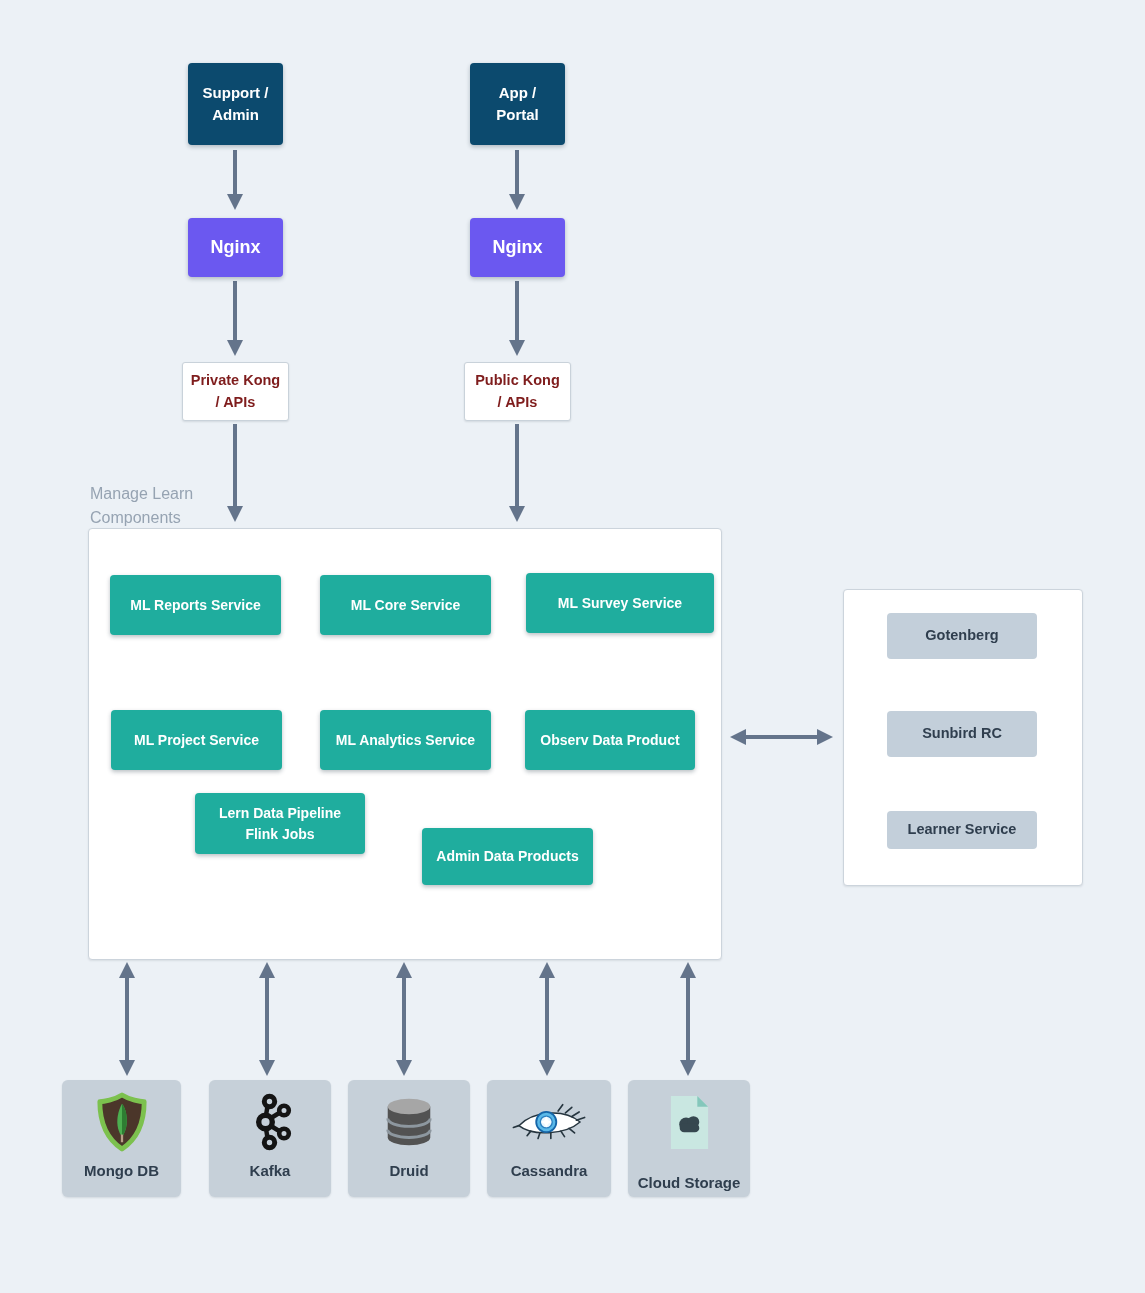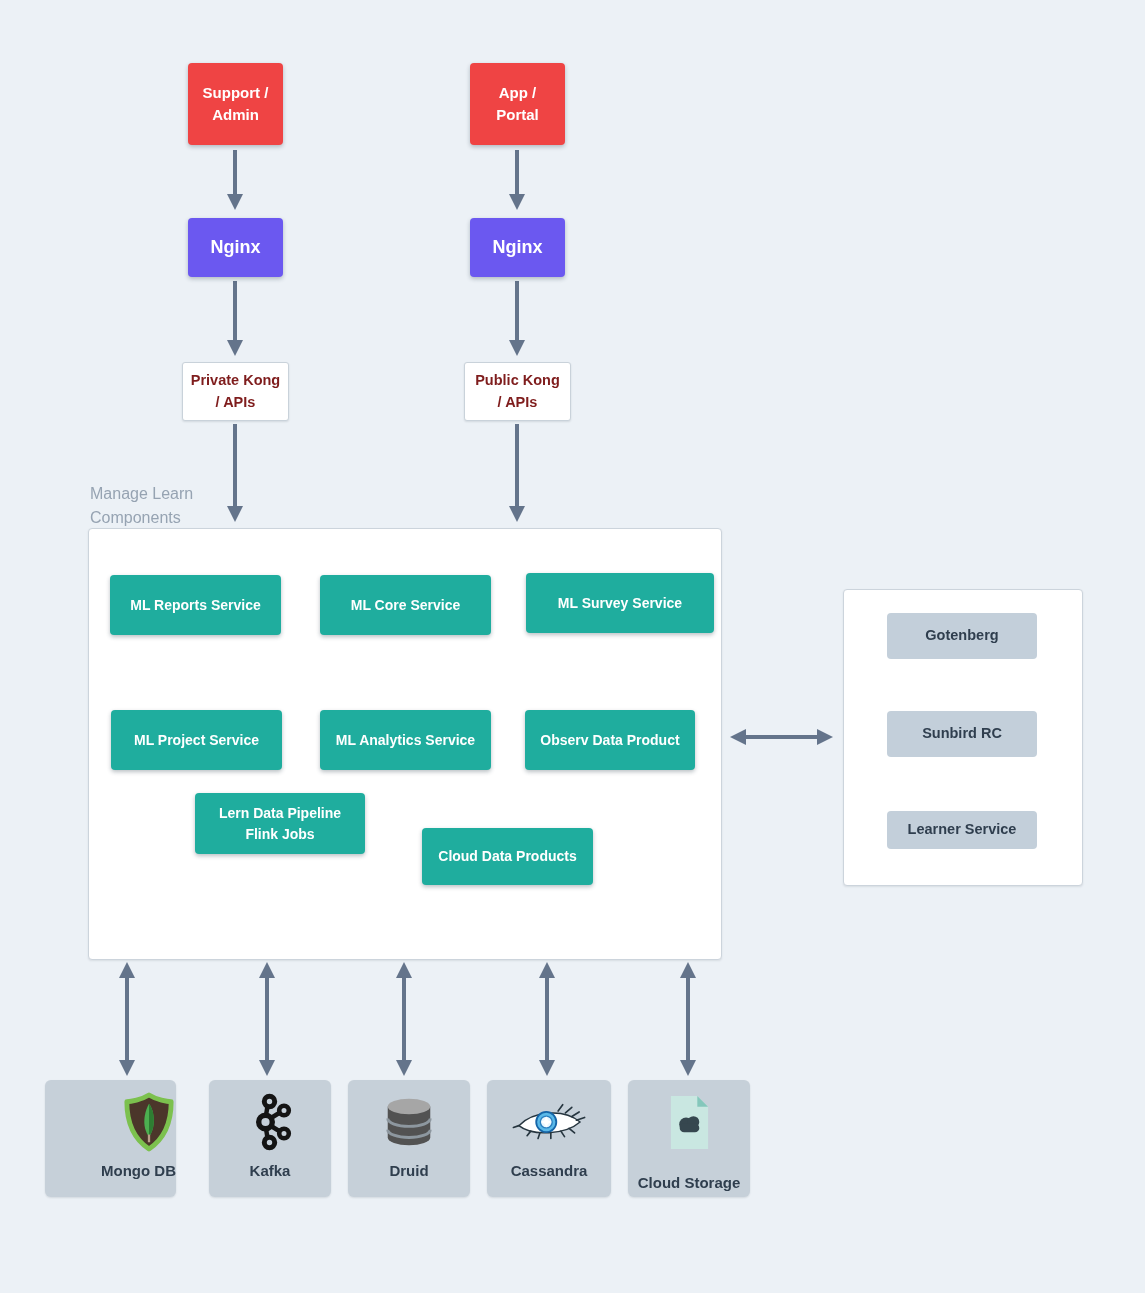--- a/index.html
+++ b/index.html
@@ -2,21 +2,21 @@
 <html><head>
 <meta charset="utf-8">
 <style>
   html,body{margin:0;padding:0;}
   body{font-family:"Liberation Sans","DejaVu Sans",sans-serif;background:#ecf1f6;}
   #canvas{position:relative;width:1145px;height:1293px;background:#ecf1f6;overflow:hidden;}
 
   .node{position:absolute;display:flex;align-items:center;justify-content:center;
         text-align:center;border-radius:4px;box-sizing:border-box;
         white-space:pre-line;line-height:1.45;}
-  .green{background:#ef4444;color:#fff;font-weight:700;font-size:15px;
+  .green{background:#0c4a6e;color:#fff;font-weight:700;font-size:15px;
          box-shadow:0 2px 4px rgba(25,45,60,.28);}
   .purple{background:#6b58f0;color:#ffffff;font-weight:700;font-size:18px;
           box-shadow:0 2px 4px rgba(25,45,60,.28);}
   .kong{background:#ffffff;color:#7f1d1d;font-weight:600;font-size:14.5px;
         border:1px solid #c9d2da;border-radius:3px;box-shadow:0 1px 2px rgba(25,45,60,.12);}
   .teal{background:#1fad9e;color:#fff;font-weight:700;font-size:14px;
         box-shadow:0 2px 4px rgba(25,45,60,.30);}
   .grayNode{background:#c3cfda;color:#2f3e4e;font-weight:600;font-size:14.5px;
             border-radius:4px;}
   .container-box{position:absolute;background:#ffffff;border:1px solid #ccd4dc;
@@ -76,28 +76,28 @@
   <div class="container-box" style="left:88px;top:528px;width:632px;height:430px;"></div>
 
   <div class="node teal" style="left:110px;top:575px;width:171px;height:60px;">ML Reports Service</div>
   <div class="node teal" style="left:320px;top:575px;width:171px;height:60px;">ML Core Service</div>
   <div class="node teal" style="left:526px;top:573px;width:188px;height:60px;">ML Survey Service</div>
   <div class="node teal" style="left:111px;top:710px;width:171px;height:60px;">ML Project Service</div>
   <div class="node teal" style="left:320px;top:710px;width:171px;height:60px;">ML Analytics Service</div>
   <div class="node teal" style="left:525px;top:710px;width:170px;height:60px;">Observ Data Product</div>
   <div class="node teal" style="left:195px;top:793px;width:170px;height:61px;">Lern Data Pipeline
 Flink Jobs</div>
-  <div class="node teal" style="left:422px;top:828px;width:171px;height:57px;">Cloud Data Products</div>
+  <div class="node teal" style="left:422px;top:828px;width:171px;height:57px;">Admin Data Products</div>
 
   <div class="container-box" style="left:843px;top:589px;width:238px;height:295px;"></div>
   <div class="node grayNode" style="left:887px;top:613px;width:150px;height:46px;">Gotenberg</div>
   <div class="node grayNode" style="left:887px;top:711px;width:150px;height:46px;">Sunbird RC</div>
   <div class="node grayNode" style="left:887px;top:811px;width:150px;height:38px;">Learner Service</div>
 
-  <div class="datastore" style="left:45px;width:131px;align-items:flex-end;">
+  <div class="datastore" style="left:62px;width:119px;">
     <div class="icon-wrap">
       <svg width="54" height="60" viewBox="0 0 56 62">
         <path d="M28 3 C36 8 47 10 51 10 C51 28 46 47 28 59 C10 47 5 28 5 10 C9 10 20 8 28 3 Z" fill="#4b362a" stroke="#7cc14e" stroke-width="5" stroke-linejoin="round"></path>
         <path d="M28 12 C23.5 20 22 30 24 38 C25.6 43.5 28 46.5 28 46.5 C28 46.5 33 40 33 30 C33 21 30.5 15 28 12 Z" fill="#4caf50"></path>
         <path d="M28 12 C28 22 28 38 28 46.5 C30 43.5 33 38.5 33 29.5 C33 20.5 30.5 15.5 28 12 Z" fill="#2e7d32"></path>
         <line x1="28" y1="44" x2="28" y2="52" stroke="#b9a089" stroke-width="2.4"></line>
       </svg>
     </div>
     <div class="ds-label">Mongo DB</div>
   </div>

